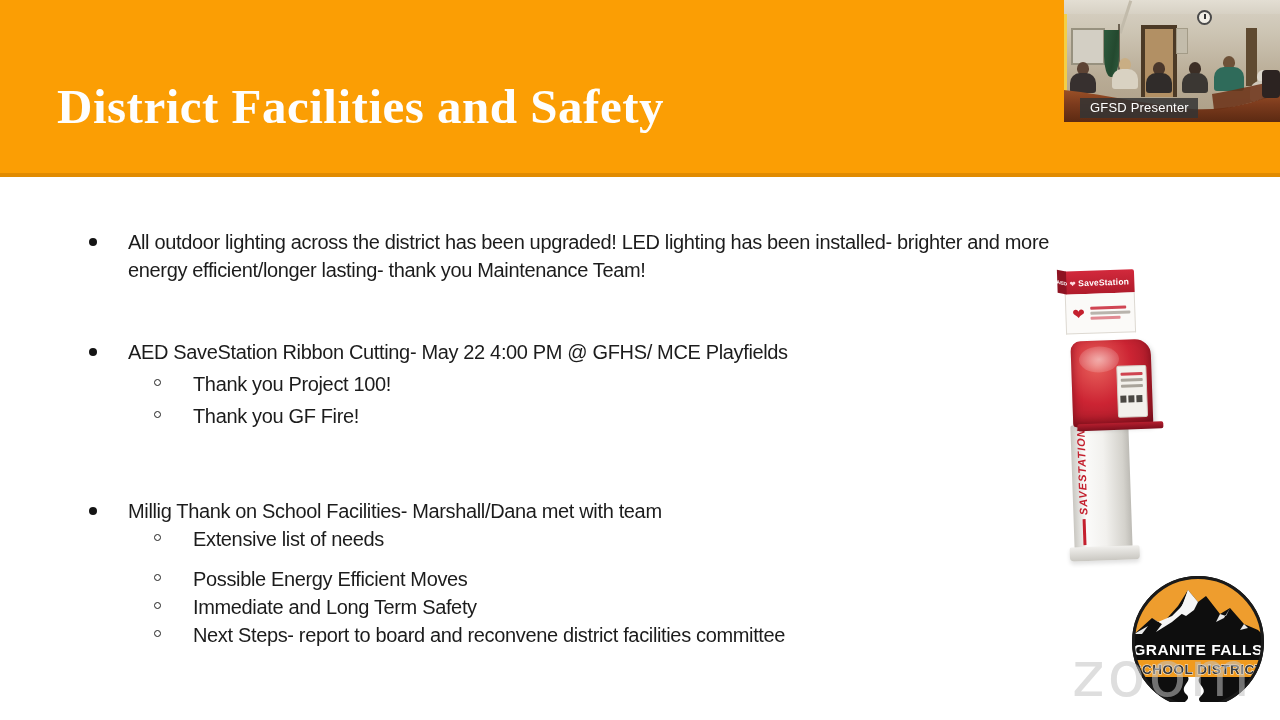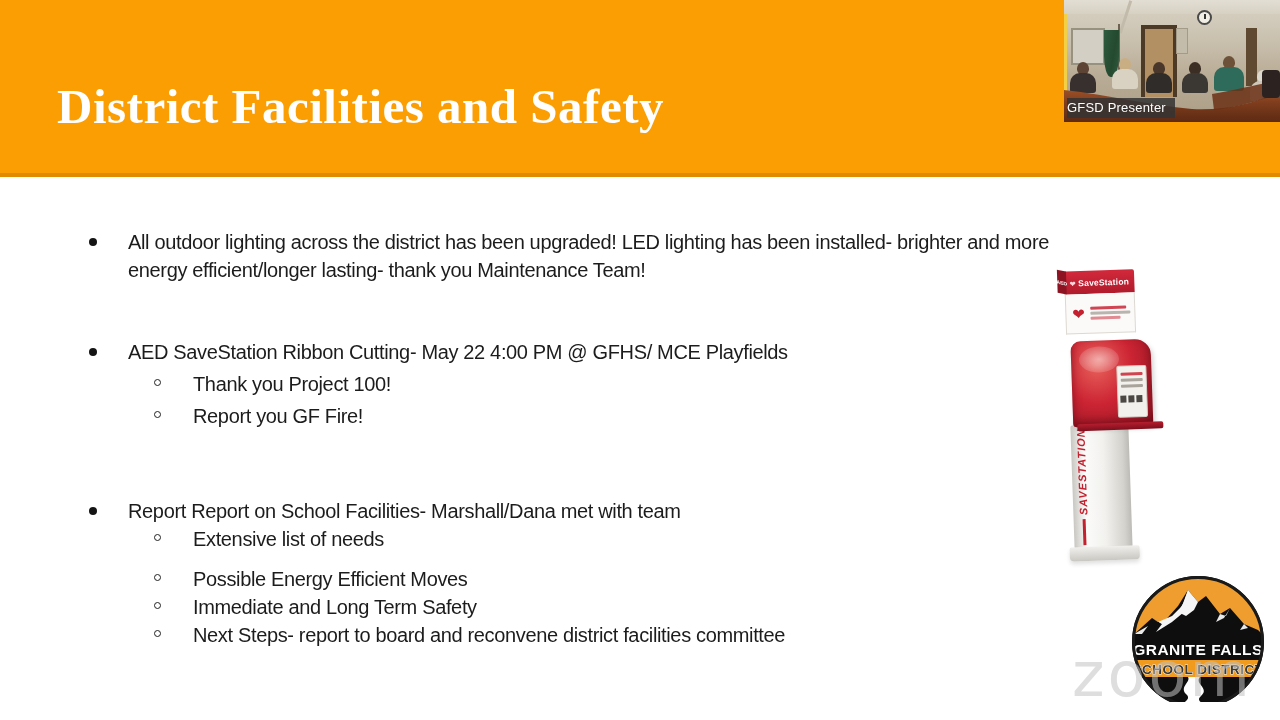--- a/index.html
+++ b/index.html
@@ -40,21 +40,21 @@
   .wc-door.center { left:77px; top:25px; width:36px; height:72px; }
   .wc-doorR { position:absolute; left:182px; top:28px; width:11px; height:58px; background:#5f4a31; }
   .wc-keypad { position:absolute; left:194px; top:74px; width:8px; height:11px; background:#e8e4da; border:1px solid #a9a292; }
   .wc-clock { position:absolute; left:133px; top:10px; width:15px; height:15px; border-radius:50%;
     background:#f1eee6; border:2px solid #4a4a4a; }
   .wc-clock::after { content:""; position:absolute; left:5px; top:2px; width:1.5px; height:5px; background:#333; }
   .wc-person { position:absolute; }
   .wc-head { width:12px; height:13px; border-radius:50% 50% 45% 45%; margin:0 auto; }
   .wc-body { width:26px; height:20px; border-radius:10px 10px 3px 3px; margin-top:-2px; }
   .wc-table { position:absolute; left:0; bottom:0; width:216px; height:122px; }
-  .wc-label { position:absolute; left:3px; bottom:4px; padding:2px 9px 3px 0;
+  .wc-label { position:absolute; left:16px; bottom:4px; padding:2px 9px 3px 10px;
     background:rgba(52,52,52,0.85); color:#fdfdfd; font-size:13px; letter-spacing:0.2px; }
 
   
   .aed { position:absolute; left:1058px; top:264px; width:112px; height:304px; z-index:2;
     transform:rotate(-2deg); }
   .aed-sign { position:absolute; left:11px; top:6px; width:70px; }
   .aed-sign-band { height:23px; background:linear-gradient(#d2293c,#b01b2b); border-radius:2px 2px 0 0;
     display:flex; align-items:center; color:#fff; position:relative; }
   .aed-sign-side { position:absolute; left:-7px; top:0; width:9px; height:23px; background:#8e1322;
     transform:skewY(14deg); transform-origin:top right; display:flex; align-items:center; justify-content:center;
@@ -105,22 +105,22 @@
 <div class="stage">
 
   <div class="header-band">
     <div class="slide-title">District Facilities and Safety</div>
   </div>
 
   <div class="content" id="bullet-list">
       <div class="bullet l1" style="margin-top: 0px;"><span class="mk"></span><span>All outdoor lighting across the district has been upgraded!  LED lighting has been installed- brighter and more energy efficient/longer lasting- thank you Maintenance Team!</span></div>
       <div class="bullet l1" style="margin-top: 54px;"><span class="mk"></span><span>AED SaveStation Ribbon Cutting- May 22 4:00 PM @ GFHS/ MCE Playfields</span></div>
       <div class="bullet l2" style="margin-top: 4px;"><span class="mk"></span><span>Thank you Project 100!</span></div>
-      <div class="bullet l2" style="margin-top: 4px;"><span class="mk"></span><span>Report you GF Fire!</span></div>
-      <div class="bullet l1" style="margin-top: 67px;"><span class="mk"></span><span>Report Report on School Facilities- Marshall/Dana met with team</span></div>
+      <div class="bullet l2" style="margin-top: 4px;"><span class="mk"></span><span>Thank you GF Fire!</span></div>
+      <div class="bullet l1" style="margin-top: 67px;"><span class="mk"></span><span>Millig Thank on School Facilities- Marshall/Dana met with team</span></div>
       <div class="bullet l2" style="margin-top: 0px;"><span class="mk"></span><span>Extensive list of needs</span></div>
       <div class="bullet l2" style="margin-top: 12px;"><span class="mk"></span><span>Possible Energy Efficient Moves</span></div>
       <div class="bullet l2" style="margin-top: 0px;"><span class="mk"></span><span>Immediate and Long Term Safety</span></div>
       <div class="bullet l2" style="margin-top: 0px;"><span class="mk"></span><span>Next Steps- report to board and reconvene district facilities committee</span></div>
     </div>
 
   <div class="webcam">
     <div class="wc-ceil"></div>
     <div class="wc-beam"></div>
     <div class="wc-board"></div>

